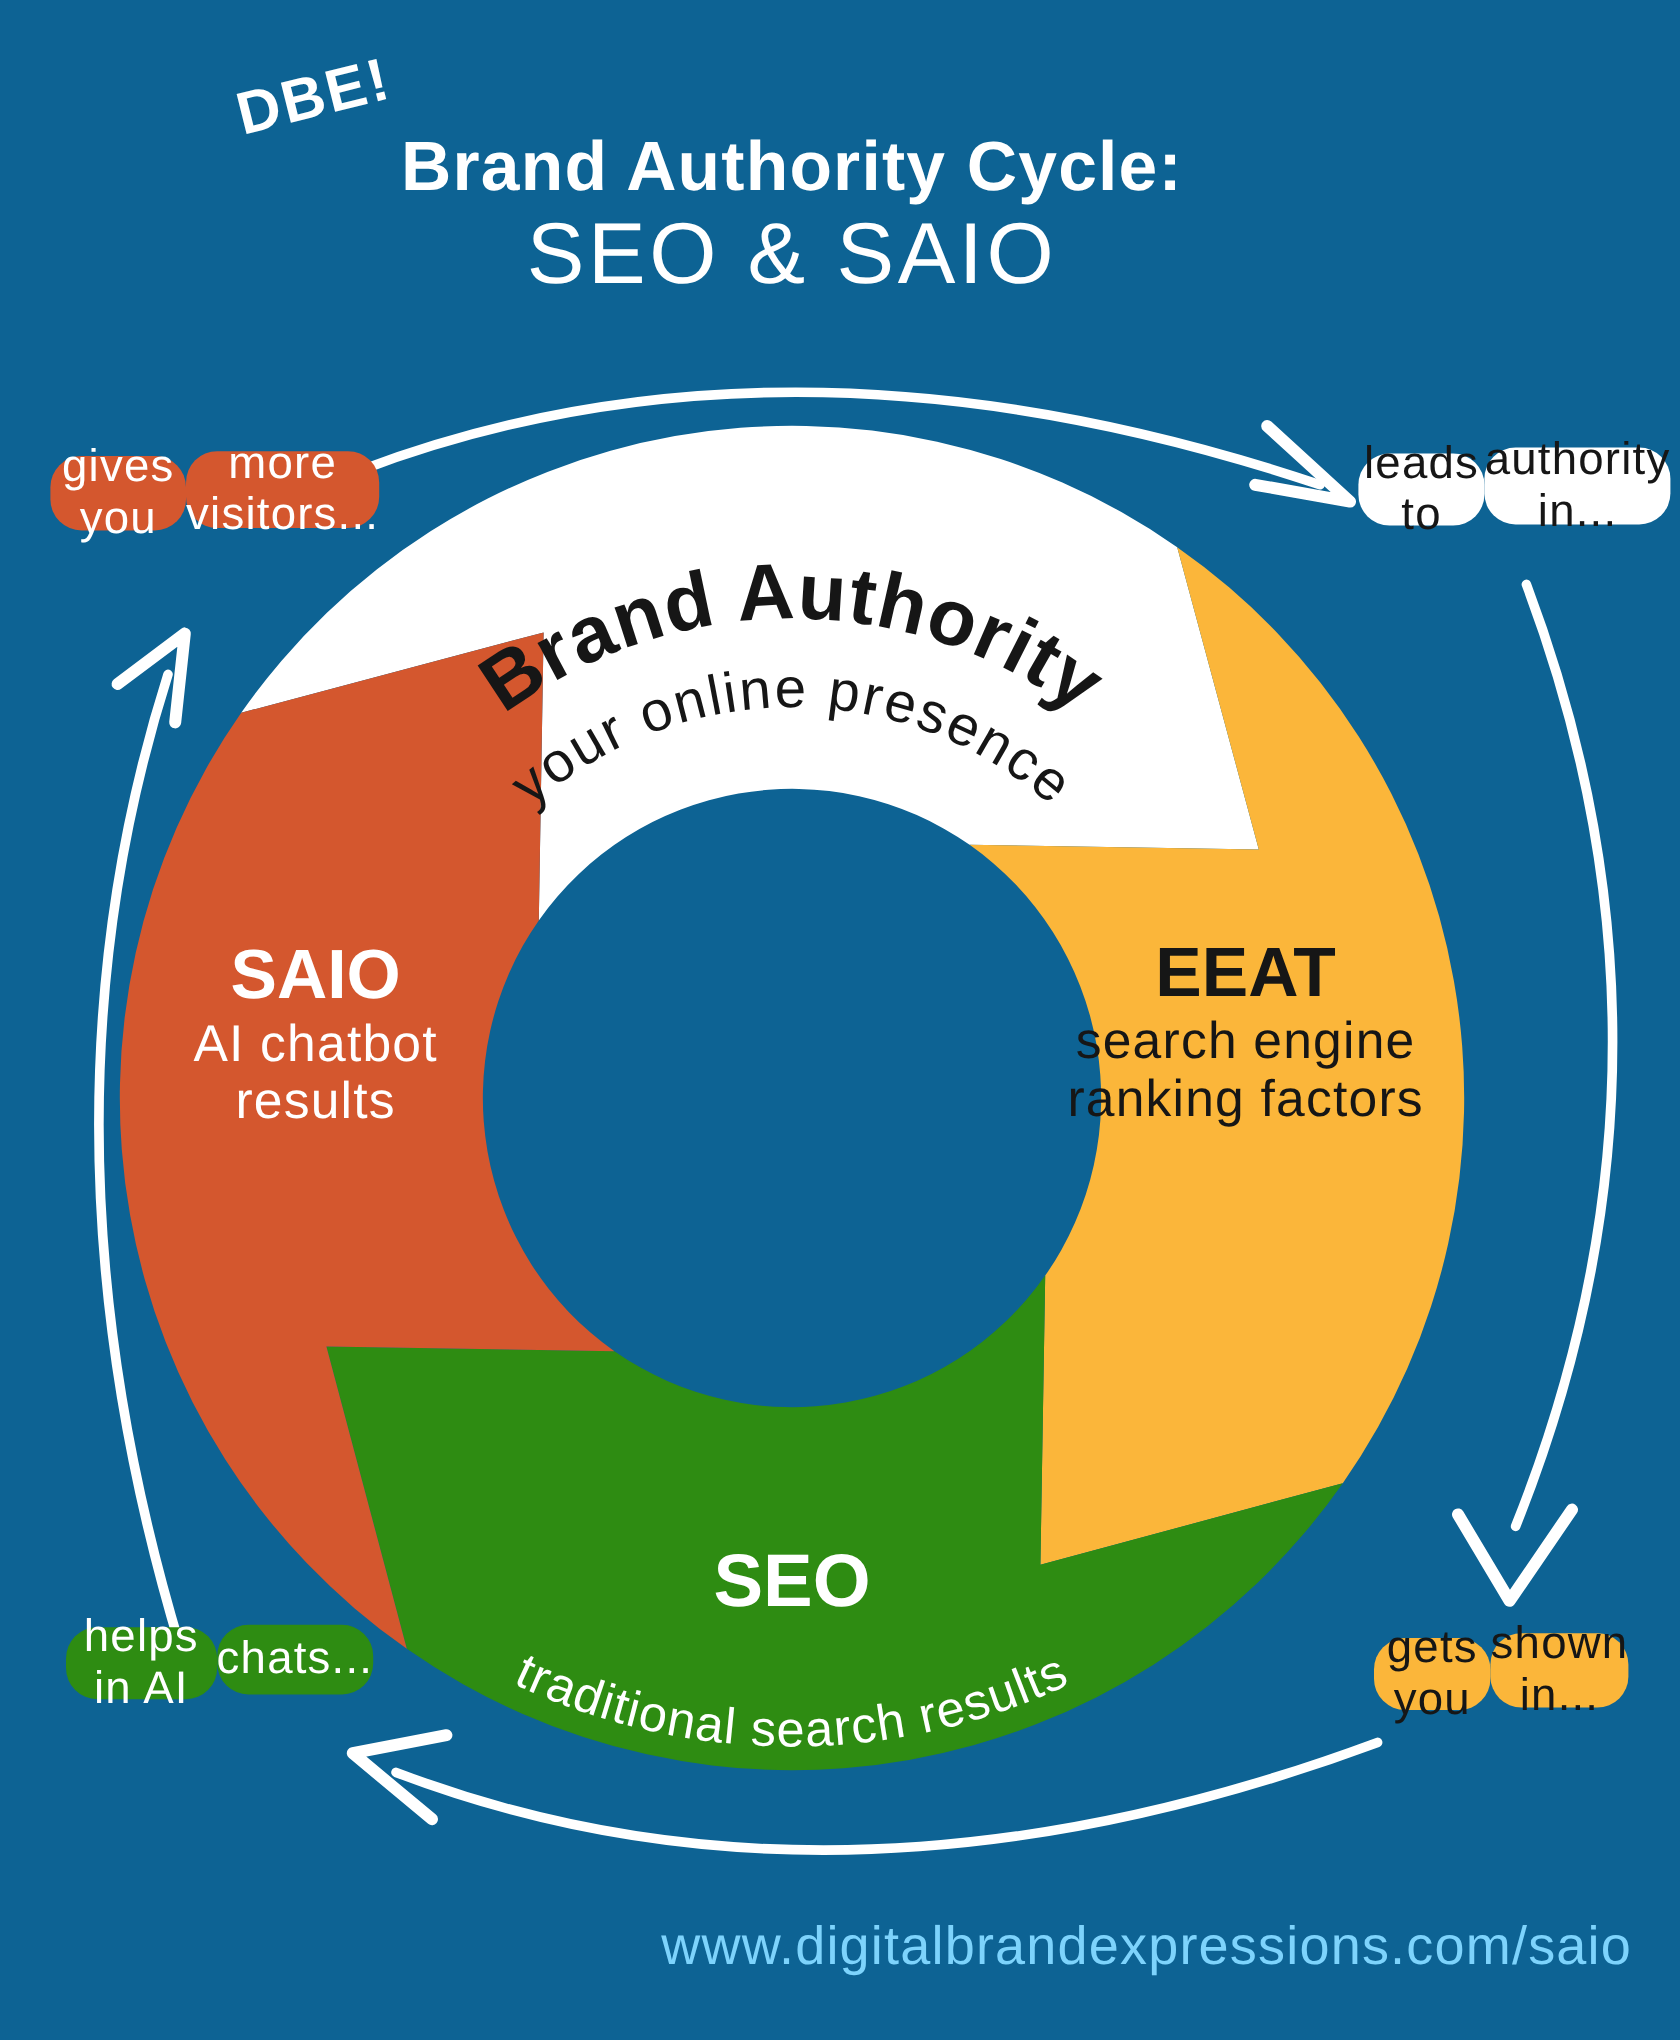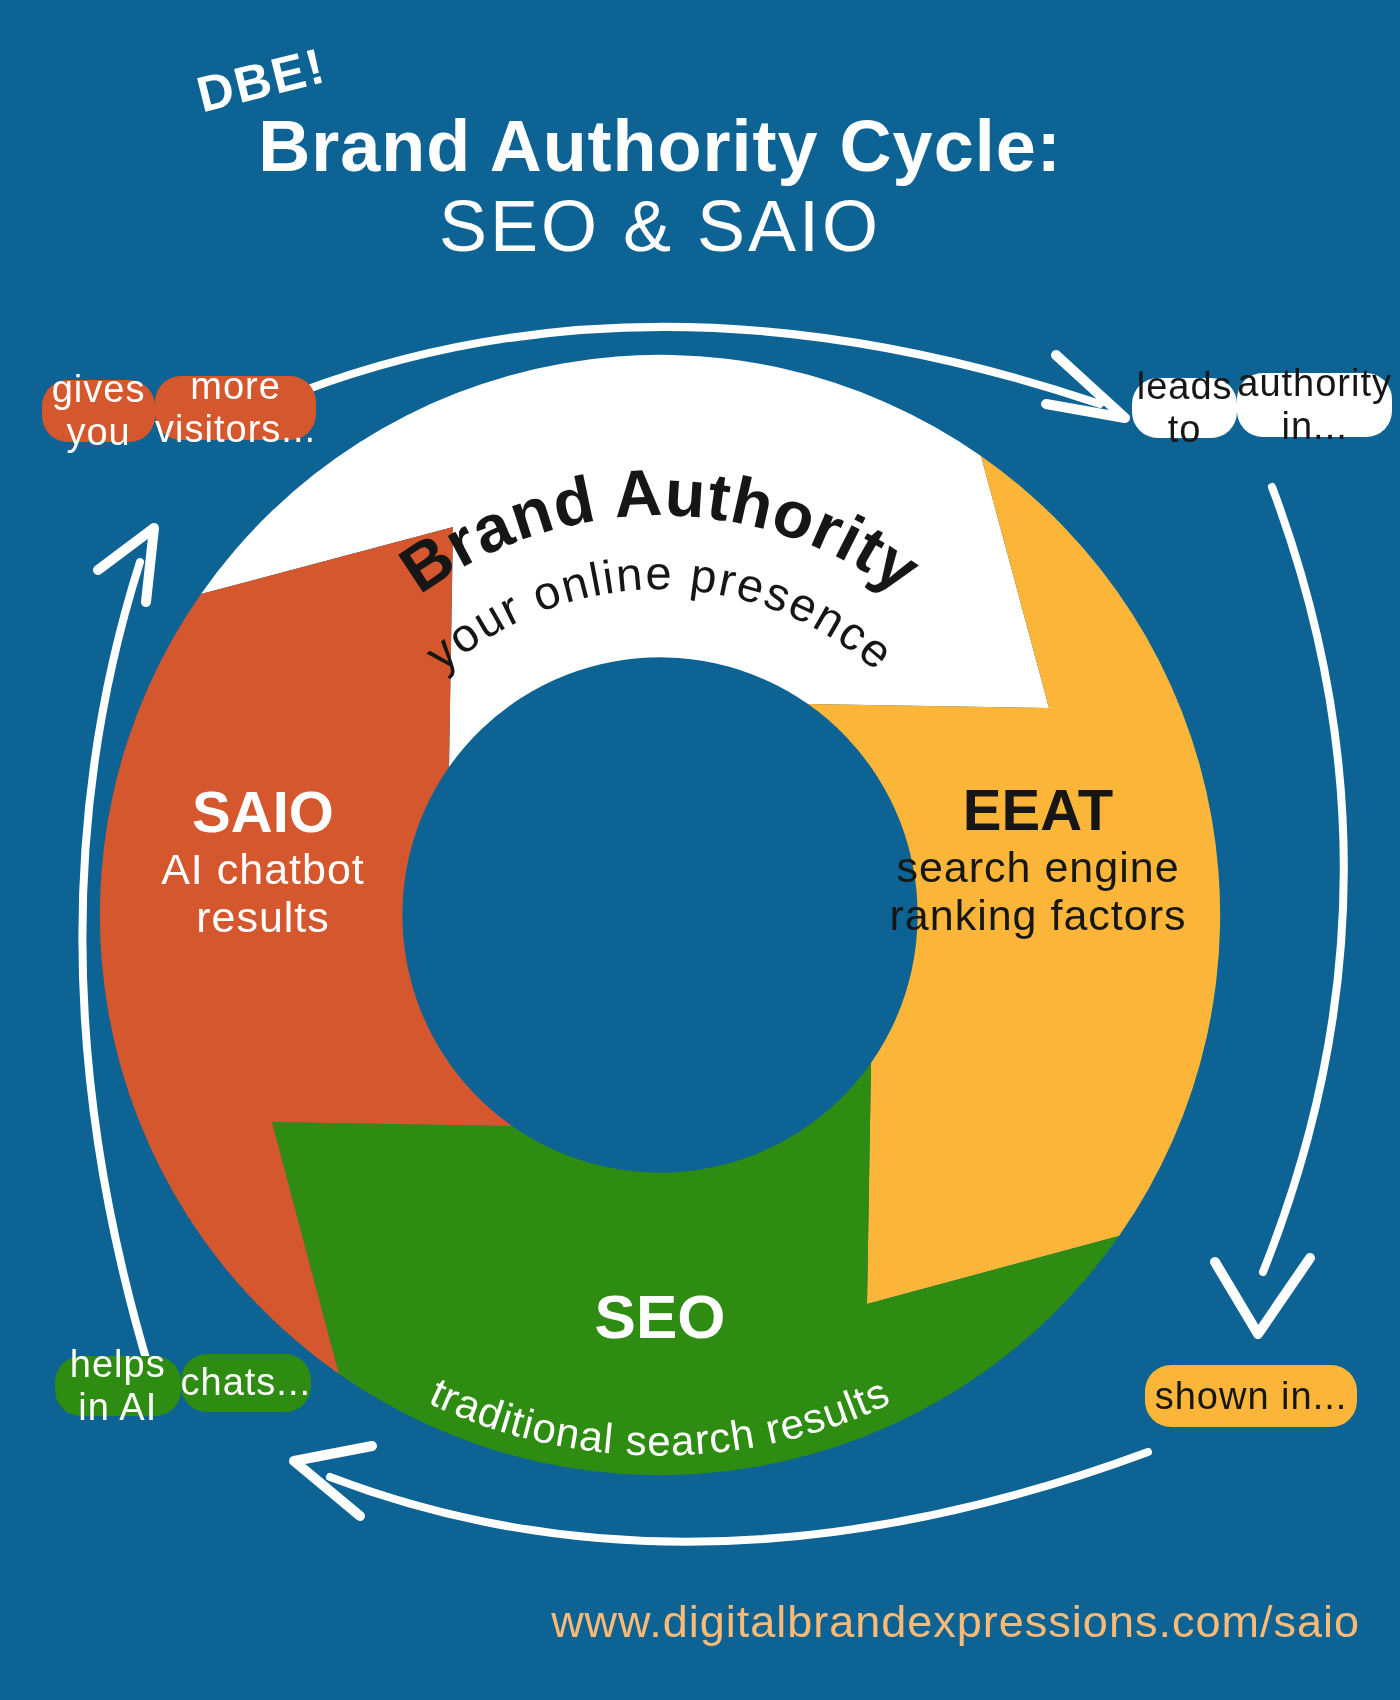--- a/index.html
+++ b/index.html
@@ -9,39 +9,39 @@
     font-family:"Liberation Sans", sans-serif;
   }
   .abs{position:absolute;}
   
   .logo{
     left:196px;top:50px;width:140px;
     color:#fff;font-weight:bold;font-size:50px;
     transform:rotate(-14deg);letter-spacing:2px;
   }
   .title-wrap{left:0;top:110px;width:1320px;text-align:center;color:#fff;}
-  .main-title{font-size:72px;font-weight:bold;letter-spacing:1px;line-height:1;}
+  .main-title{font-size:58px;font-weight:bold;letter-spacing:1px;line-height:1;}
   .main-subtitle{font-size:72px;font-weight:normal;letter-spacing:3px;line-height:1;margin-top:8px;}
   
   svg.diagram{position:absolute;left:0;top:0;}
   .seg-label{font-weight:bold;}
   
   .bubble{display:flex;flex-direction:row;align-items:center;}
   .bubble .row{
     border-radius:26px;text-align:center;font-size:38px;letter-spacing:1px;
     display:flex;align-items:center;justify-content:center;
   }
   .bubble .row + .row{margin-top:-7px;}
   .bubble.red .row{background:#d4572e;color:#fff;}
   .bubble.white .row{background:#fff;color:#161616;}
   .bubble.yellow .row{background:#fbb63a;color:#161616;}
   .bubble.green .row{background:#2e8c12;color:#fff;}
   
   .footer-url{
-    right:40px;top:1596px;color:#fdba74;font-size:45px;letter-spacing:1px;
+    right:40px;top:1596px;color:#7dd3fc;font-size:45px;letter-spacing:1px;
   }
 </style>
 </head>
 <body>
 
 <div class="abs logo">DBE!</div>
 <div class="abs title-wrap">
   <div class="main-title">Brand Authority Cycle:</div>
   <div class="main-subtitle">SEO &amp; SAIO</div>
 </div>
@@ -97,20 +97,21 @@
   <div class="row" style="width:200px;height:62px;">gives you</div>
   <div class="row" style="width:274px;height:64px;">more visitors...</div>
 </div>
 
 <div class="abs bubble white" style="left:1132px;top:378px;width:260px;">
   <div class="row" style="width:206px;height:60px;">leads to</div>
   <div class="row" style="width:260px;height:64px;">authority in...</div>
 </div>
 
 <div class="abs bubble yellow" style="left:1145px;top:1365px;width:212px;">
+  <div class="row" style="width:188px;height:60px;">gets you</div>
   <div class="row" style="width:212px;height:62px;">shown in...</div>
 </div>
 
 <div class="abs bubble green" style="left:55px;top:1356px;width:256px;">
   <div class="row" style="width:236px;height:60px;">helps in AI</div>
   <div class="row" style="width:164px;height:58px;">chats...</div>
 </div>
 
 <div class="abs footer-url">www.digitalbrandexpressions.com/saio</div>
 

